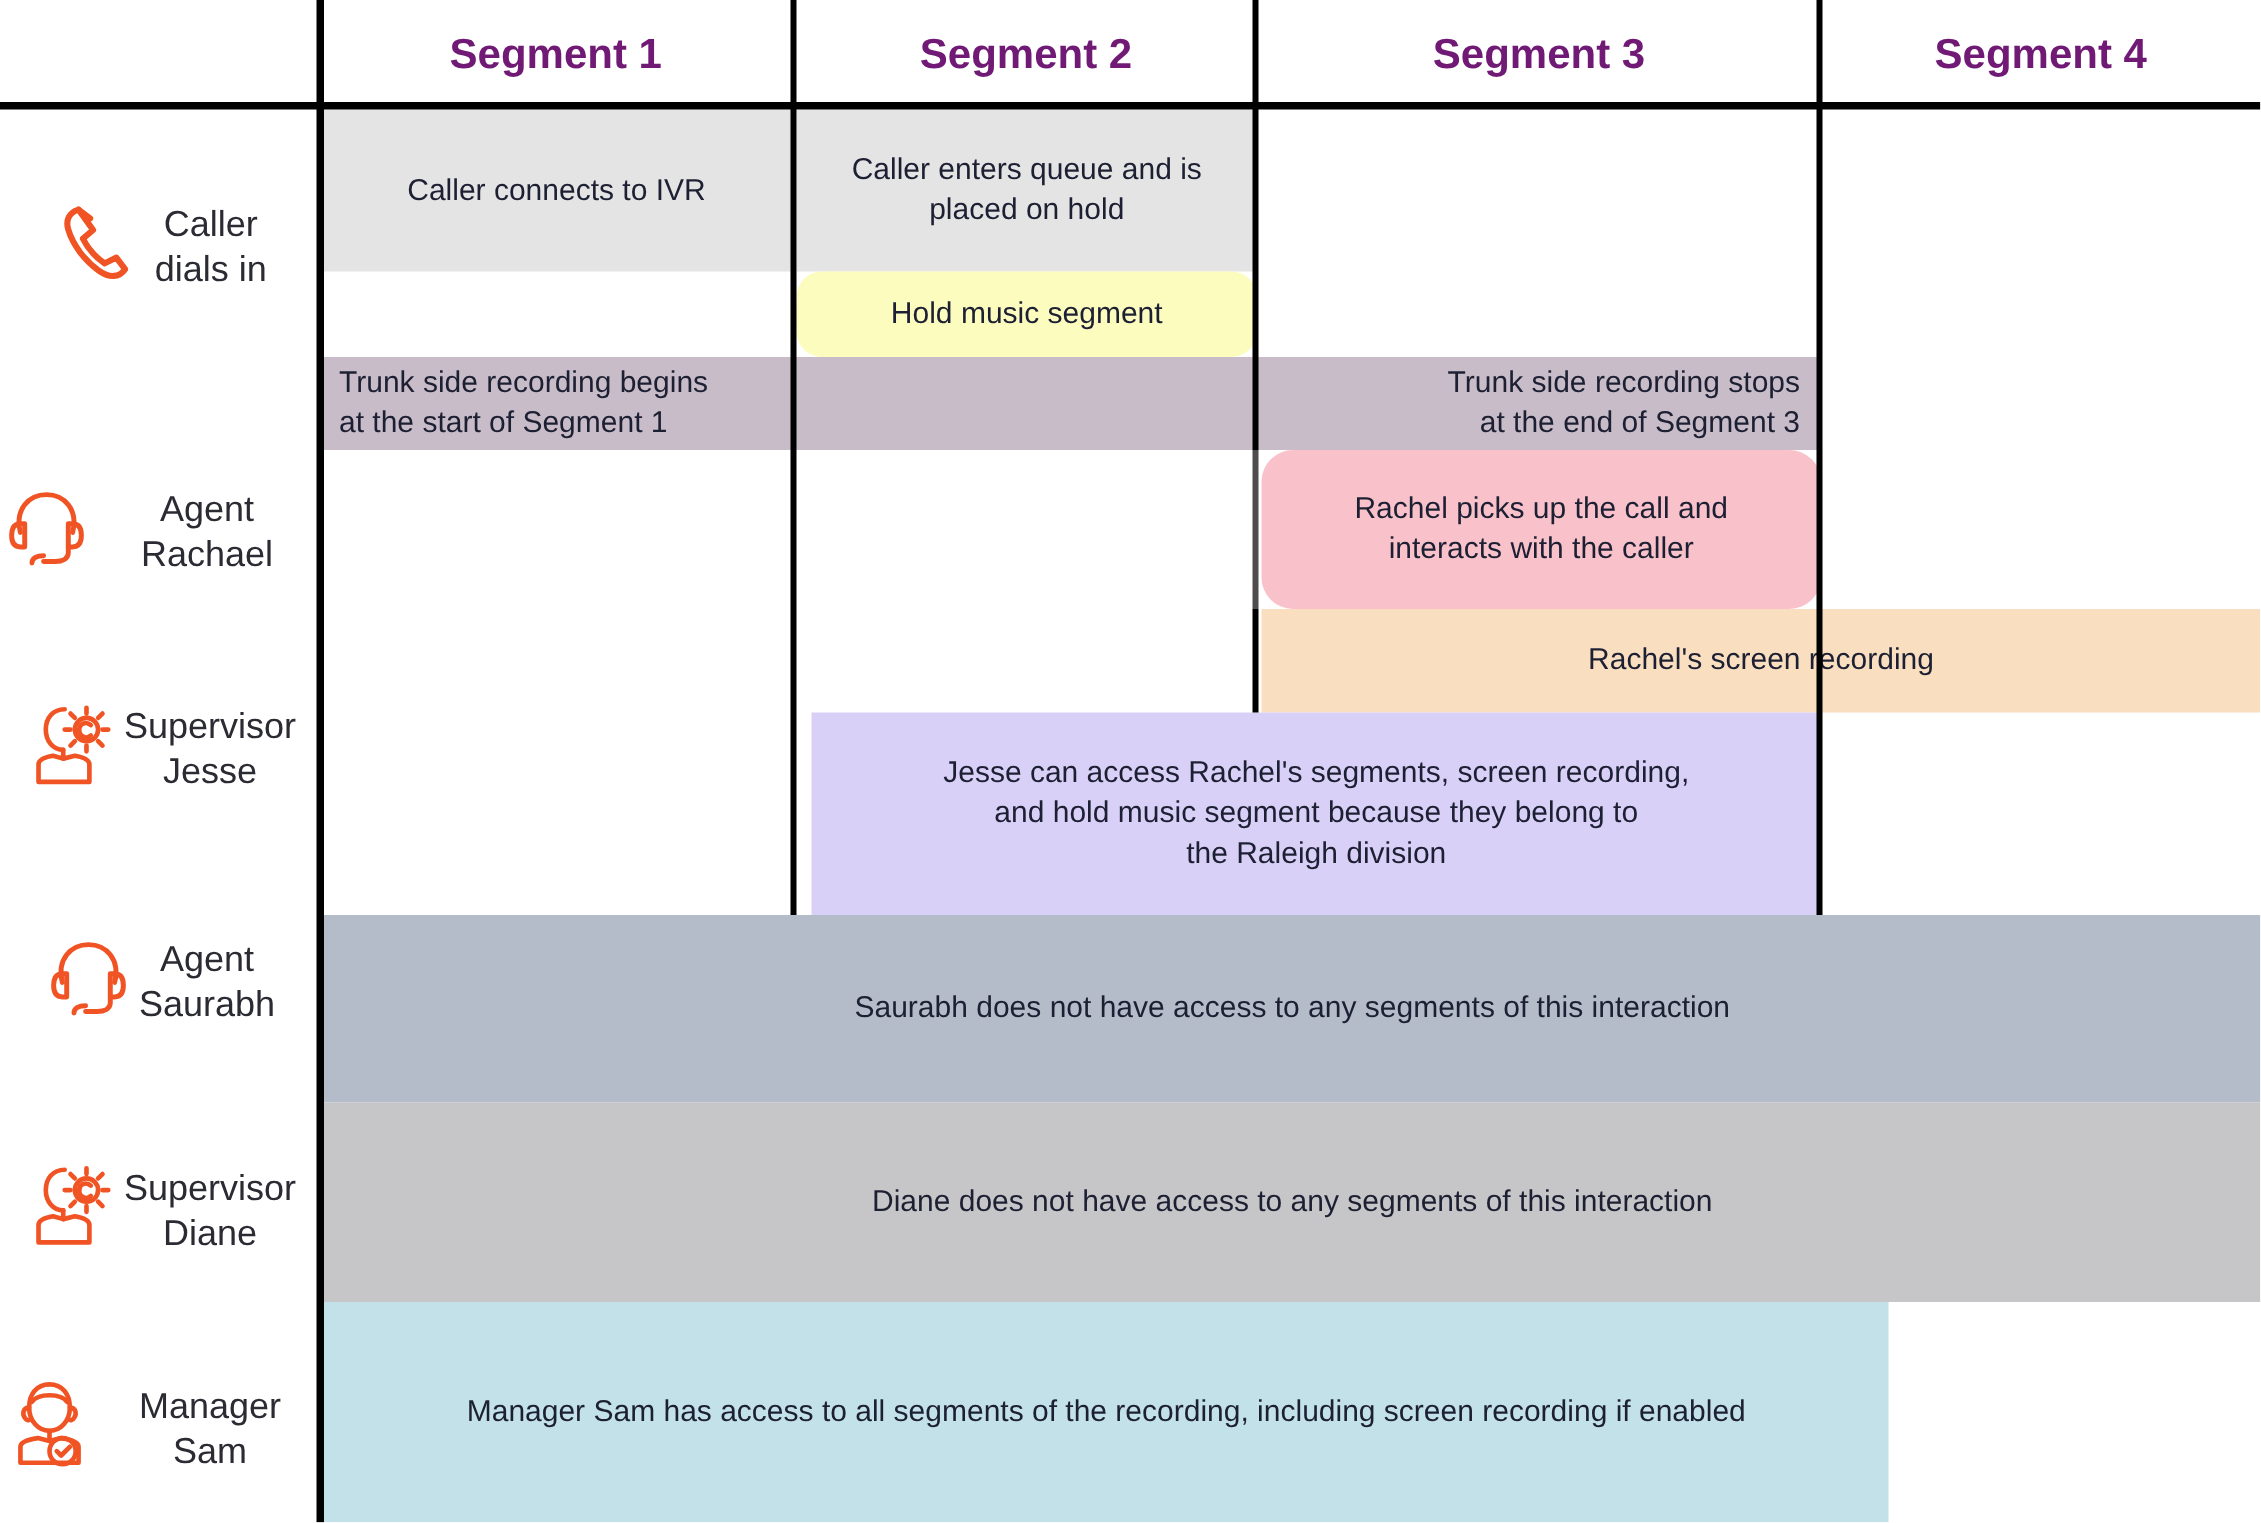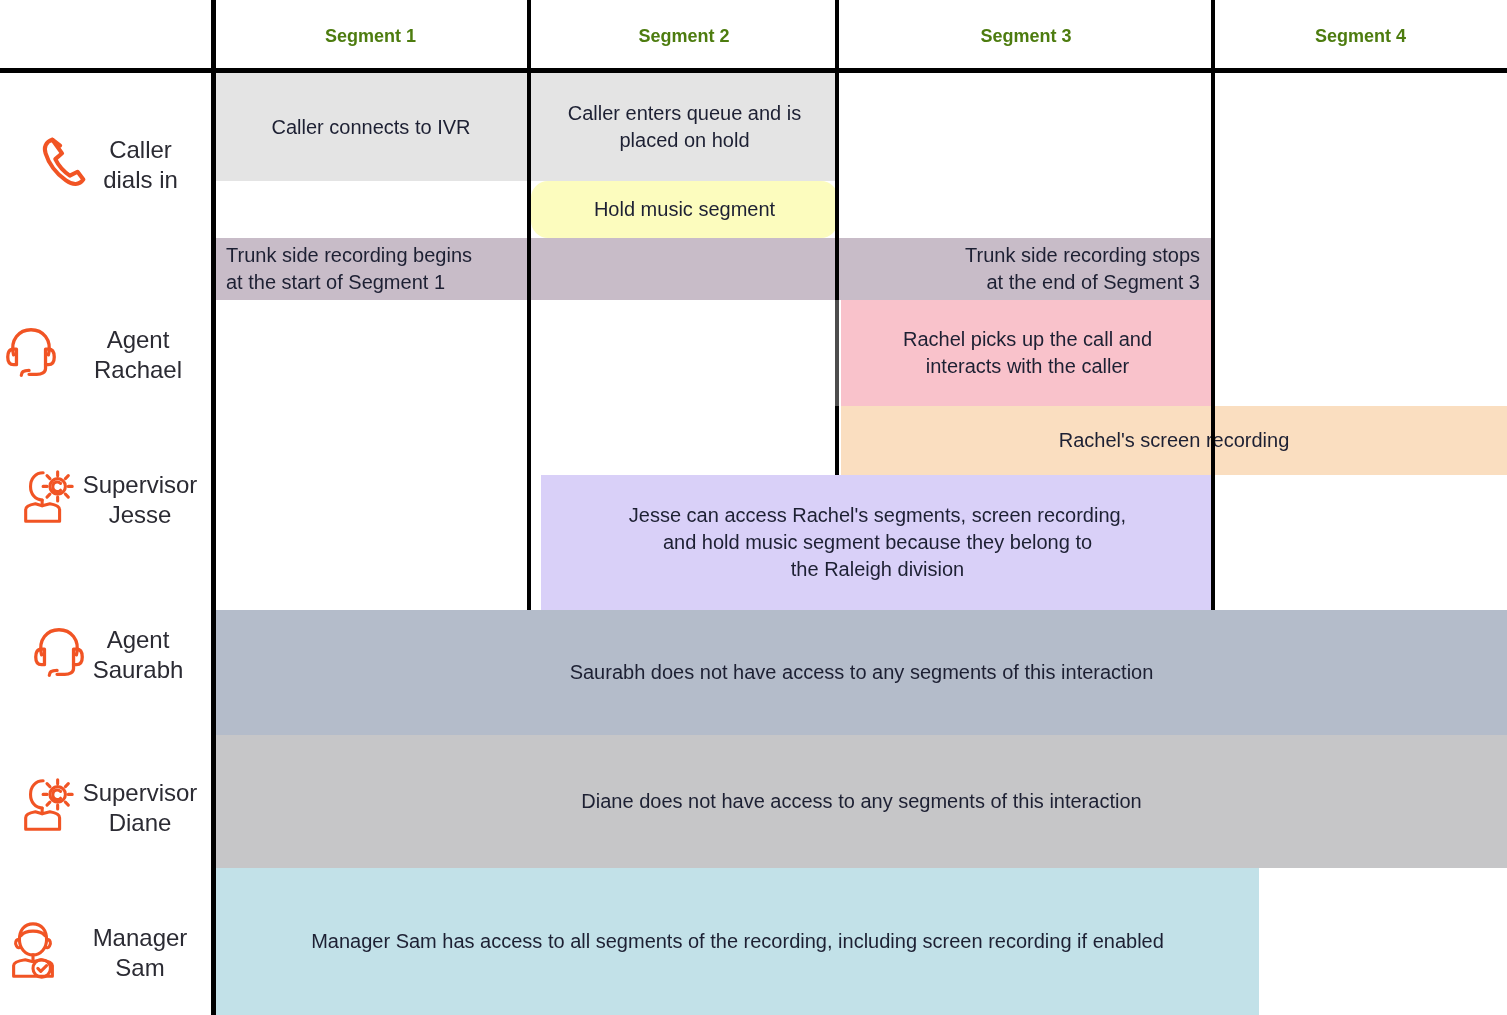--- a/index.html
+++ b/index.html
@@ -20,21 +20,21 @@
   .abs{position:absolute;box-sizing:border-box;}
 
   
   .hrule{background:#000000;}
   .vrule{background:#000000;}
   .vrule-soft{background:#4d4d4d;}
 
   
   .seg-head{
     display:flex;align-items:center;justify-content:center;
-    font-size:18px;font-weight:bold;color:#4d7c0f;
+    font-size:28px;font-weight:bold;color:#701a75;
     letter-spacing:0px;
   }
 
   
   .persona{
     display:flex;flex-direction:row;align-items:center;justify-content:center;
     gap:8px;
   }
   .persona.stacked{gap:3px;}
   .persona-label{
@@ -72,21 +72,21 @@
 placed on hold</div>
 
   <div class="abs band" style="left:531px;top:181px;width:307px;height:57px;background:#fcfcbe;border-radius:17px;">Hold music segment</div>
 
   <div class="abs" style="left:212px;top:238px;width:1002px;height:62px;background:#c8bcc8;"></div>
   <div class="abs band band-left" style="left:212px;top:238px;width:430px;height:62px;background:transparent;padding-left:14px;">Trunk side recording begins
 at the start of Segment 1</div>
   <div class="abs band band-right" style="left:784px;top:238px;width:430px;height:62px;background:transparent;padding-right:14px;">Trunk side recording stops
 at the end of Segment 3</div>
 
-  <div class="abs band" style="left:841px;top:300px;width:373px;height:106px;background:#f9c2cb;">Rachel picks up the call and
+  <div class="abs band" style="left:841px;top:300px;width:373px;height:106px;background:#f9c2cb;border-radius:21px;">Rachel picks up the call and
 interacts with the caller</div>
 
 
   <div class="abs band" style="left:841px;top:406px;width:666px;height:69px;background:#fadec0;">Rachel's screen recording</div>
 
   <div class="abs band" style="left:541px;top:475px;width:673px;height:135px;background:#d9d0f8;">Jesse can access Rachel's segments, screen recording,
 and hold music segment because they belong to
 the Raleigh division</div>
 
   <div class="abs band" style="left:216px;top:610px;width:1291px;height:125px;background:#b4bcca;">Saurabh does not have access to any segments of this interaction</div>

